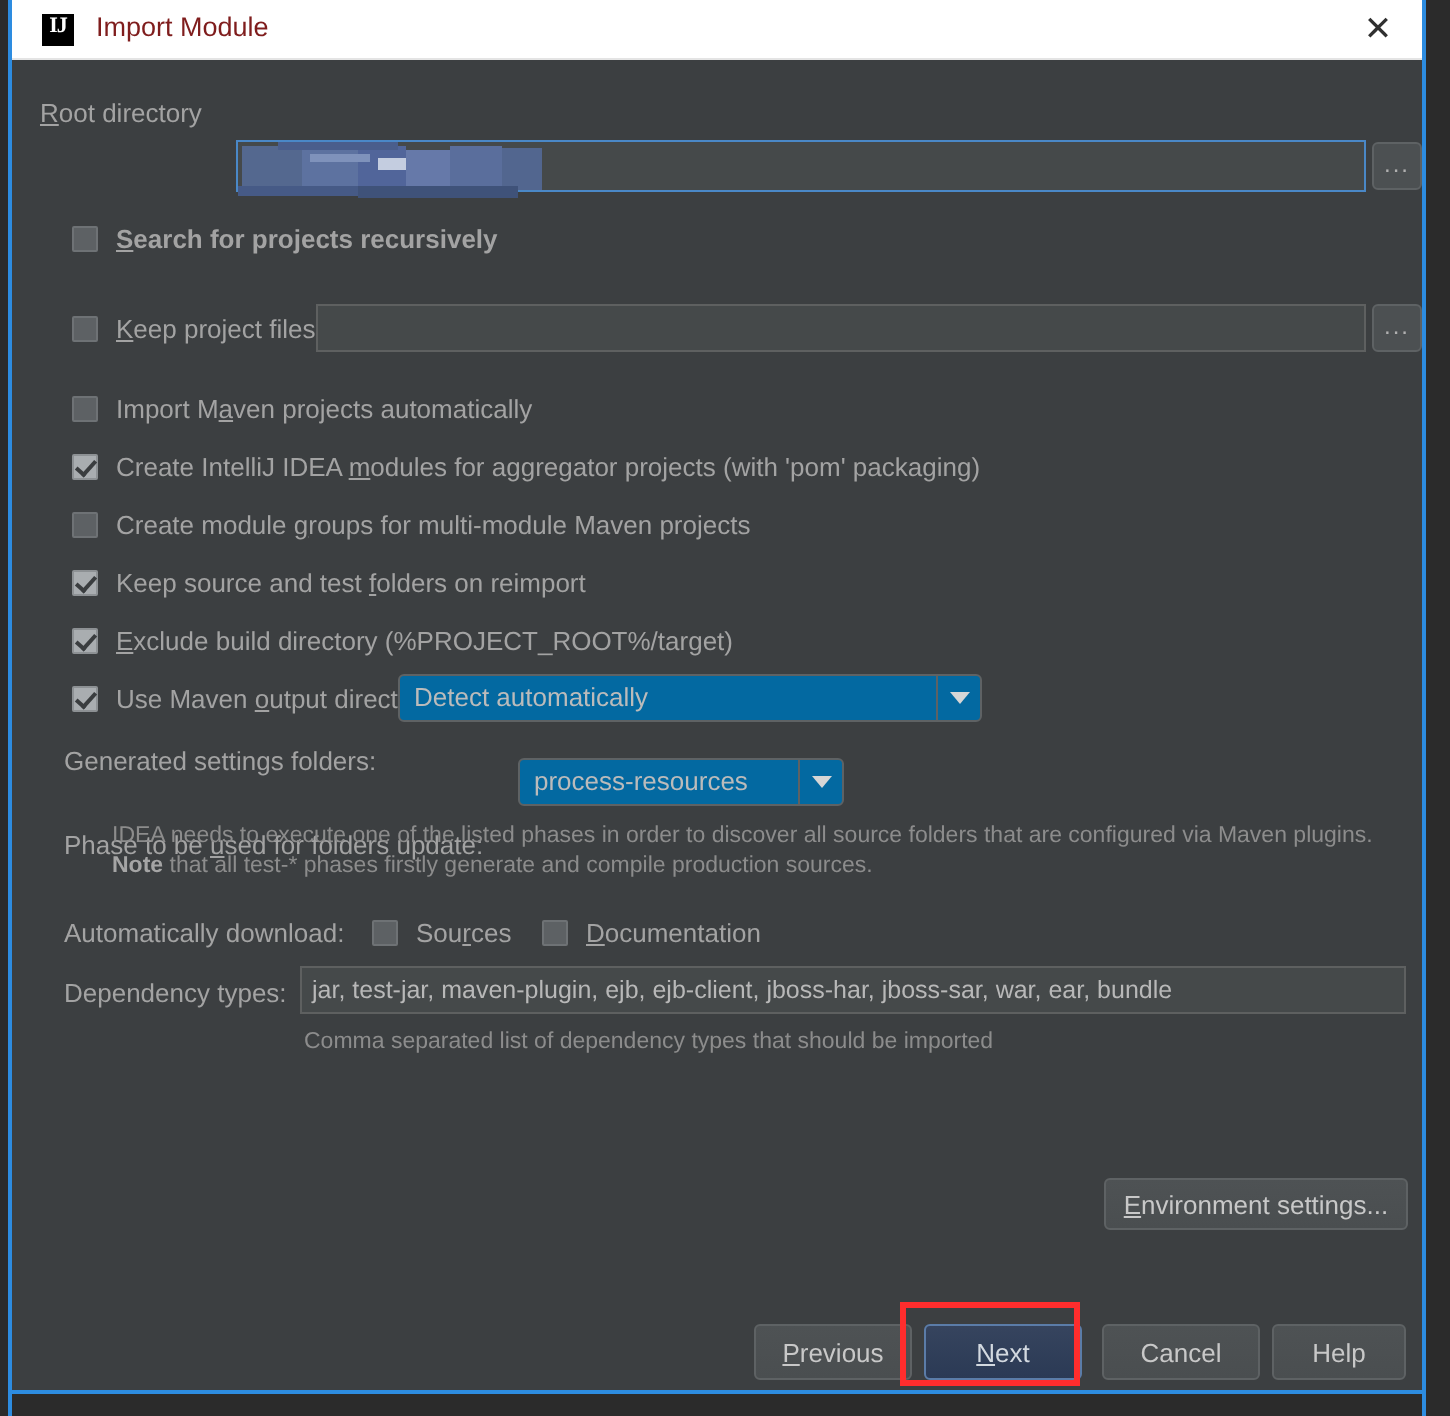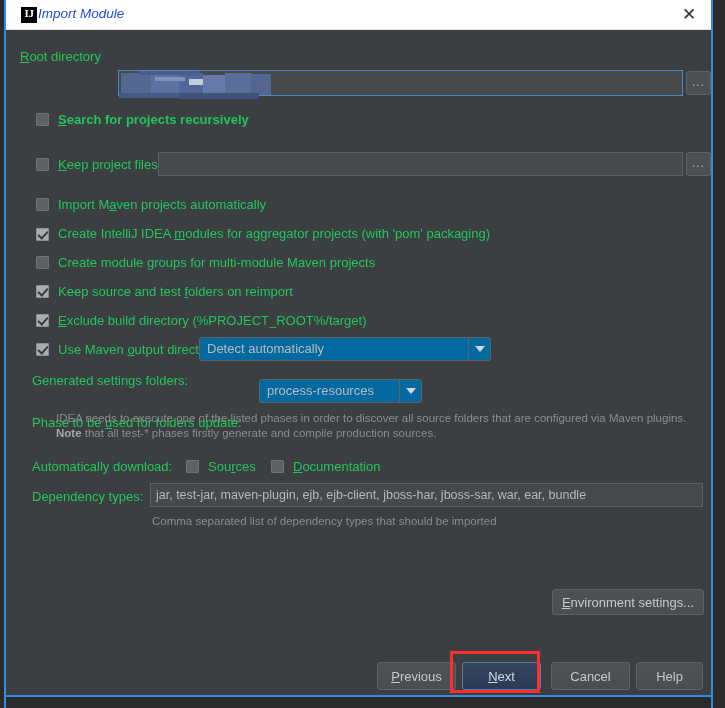--- a/index.html
+++ b/index.html
@@ -74,25 +74,24 @@
     font-size: 11px;
     font-weight: bold;
     line-height: 13px;
     text-align: center;
     letter-spacing: -0.5px;
     border-bottom: 2px solid #000;
     box-sizing: border-box;
   }
   #title-text {
     position: absolute;
-    left: 32px; top: 6px;
+    left: 42px; top: 6px;
     font-size: 13.5px;
-    color: #1d4ed8;
-    white-space: nowrap;
-    font-style: italic;
+    color: #7f1d1d;
+    white-space: nowrap;
   }
   #close-btn {
     position: absolute;
     right: 0px; top: 0;
     width: 44px; height: 29px;
     color: #303030;
     font-size: 17px;
     line-height: 29px;
     text-align: center;
     cursor: default;
@@ -102,21 +101,21 @@
   #panel {
     position: absolute;
     left: 6px; top: 30px;
     width: 705px; height: 665px;
     background: #3c3f41;
   }
 
   .row { position: absolute; }
 
   .lbl {
-    color: #22c55e;
+    color: #a3a3a3;
     font-size: 13px;
     white-space: nowrap;
   }
   .lbl .mn { text-decoration: underline; }
 
   
   .txtfield {
     position: absolute;
     background: #45494a;
     border: 1px solid #5e6060;
@@ -316,21 +315,21 @@
       <span class="lbl"><span class="mn">K</span>eep project files in:</span>
     </div>
     <div class="txtfield" style="left:152px; top:122px; width:525px; height:24px;"></div>
     <div class="browse" style="left:680px; top:122px;">...</div>
 
     <div class="cbrow" style="left:30px; top:167px;">
       <span class="cbox"></span>
       <span class="lbl">Import M<span class="mn">a</span>ven projects automatically</span>
     </div>
 
-    <div class="cbrow" style="left:30px; top:196px;align-items:flex-end;">
+    <div class="cbrow" style="left:30px; top:196px;">
       <span class="cbox checked"></span>
       <span class="lbl">Create IntelliJ IDEA <span class="mn">m</span>odules for aggregator projects (with 'pom' packaging)</span>
     </div>
 
     <div class="cbrow" style="left:30px; top:225px;">
       <span class="cbox"></span>
       <span class="lbl">Create module <span class="mn">g</span>roups for multi-module Maven projects</span>
     </div>
 
     <div class="cbrow" style="left:30px; top:254px;">

